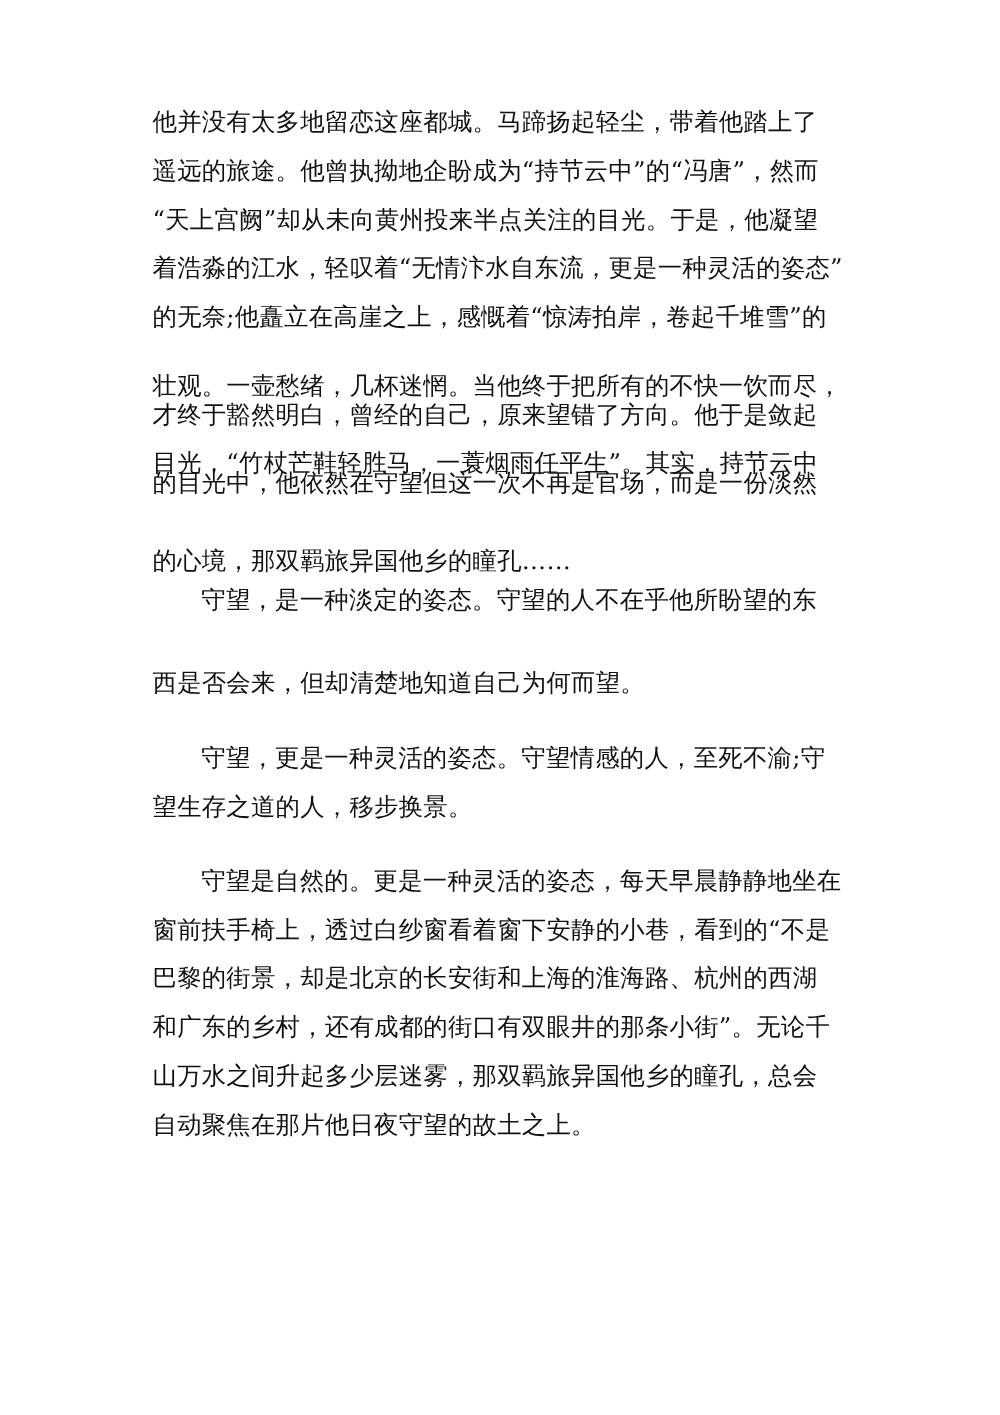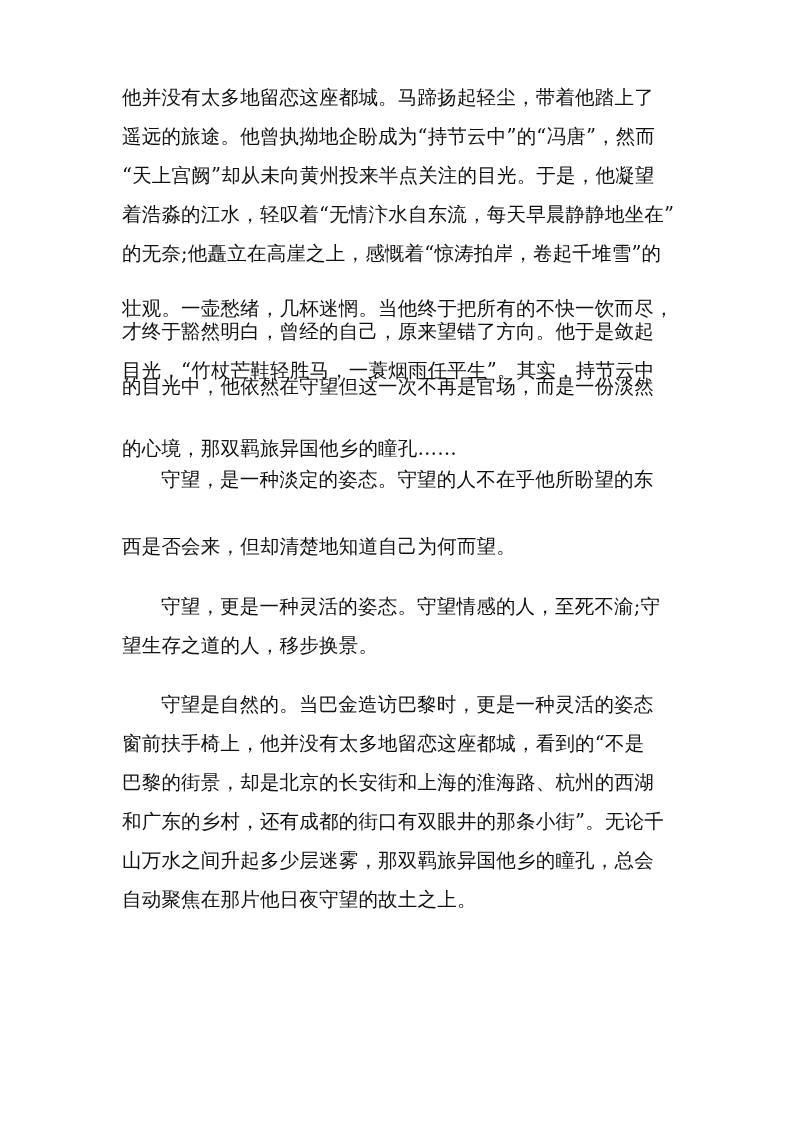--- a/index.html
+++ b/index.html
@@ -37,41 +37,41 @@
 </style>
 </head>
 <body>
 
 <div class="page">
 
   <div>
     <div class="line" style="top:86px">他并没有太多地留恋这座都城。马蹄扬起轻尘，带着他踏上了</div>
     <div class="line" style="top:125px">遥远的旅途。他曾执拗地企盼成为“持节云中”的“冯唐”，然而</div>
     <div class="line" style="top:164px">“天上宫阙”却从未向黄州投来半点关注的目光。于是，他凝望</div>
-    <div class="line" style="top:203px">着浩淼的江水，轻叹着“无情汴水自东流，每天早晨静静地坐在”</div>
+    <div class="line" style="top:203px">着浩淼的江水，轻叹着“无情汴水自东流，更是一种灵活的姿态”</div>
     <div class="line" style="top:242px">的无奈;他矗立在高崖之上，感慨着“惊涛拍岸，卷起千堆雪”的</div>
     <div class="line" style="top:297px">壮观。一壶愁绪，几杯迷惘。当他终于把所有的不快一饮而尽，</div>
     <div class="line" style="top:320px">才终于豁然明白，曾经的自己，原来望错了方向。他于是敛起</div>
     <div class="line" style="top:359px">目光，“竹杖芒鞋轻胜马，一蓑烟雨任平生”。其实，持节云中</div>
     <div class="line" style="top:375px">的目光中，他依然在守望但这一次不再是官场，而是一份淡然</div>
     <div class="line" style="top:437px">的心境，那双羁旅异国他乡的瞳孔……</div>
   </div>
 
   <div>
     <div class="line indent" style="top:468px">守望，是一种淡定的姿态。守望的人不在乎他所盼望的东</div>
     <div class="line" style="top:535px">西是否会来，但却清楚地知道自己为何而望。</div>
   </div>
 
   <div>
     <div class="line indent" style="top:595px">守望，更是一种灵活的姿态。守望情感的人，至死不渝;守</div>
     <div class="line" style="top:634px">望生存之道的人，移步换景。</div>
   </div>
 
   <div>
-    <div class="line indent" style="top:693px">守望是自然的。当巴金造访巴黎时，更是一种灵活的姿态</div>
-    <div class="line" style="top:732px">窗前扶手椅上，他并没有太多地留恋这座都城，看到的“不是</div>
+    <div class="line indent" style="top:693px">守望是自然的。更是一种灵活的姿态，每天早晨静静地坐在</div>
+    <div class="line" style="top:732px">窗前扶手椅上，透过白纱窗看着窗下安静的小巷，看到的“不是</div>
     <div class="line" style="top:771px">巴黎的街景，却是北京的长安街和上海的淮海路、杭州的西湖</div>
     <div class="line" style="top:810px">和广东的乡村，还有成都的街口有双眼井的那条小街”。无论千</div>
     <div class="line" style="top:849px">山万水之间升起多少层迷雾，那双羁旅异国他乡的瞳孔，总会</div>
     <div class="line" style="top:888px">自动聚焦在那片他日夜守望的故土之上。</div>
   </div>
 
 </div>
 
 </body></html>

